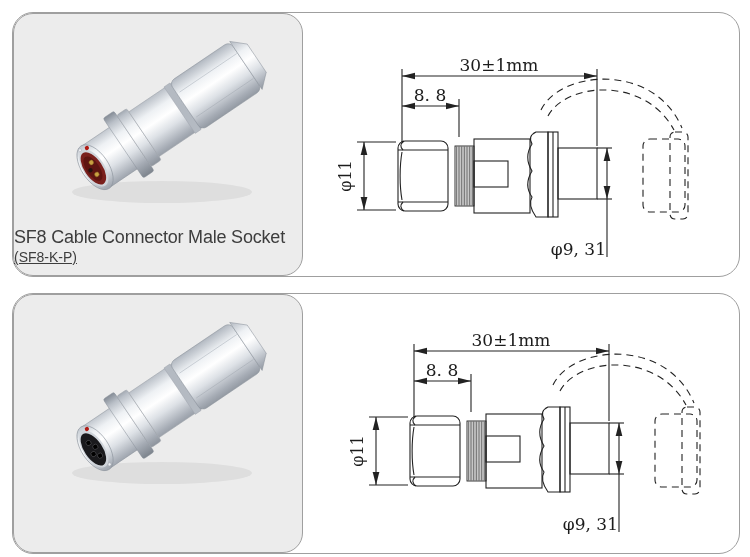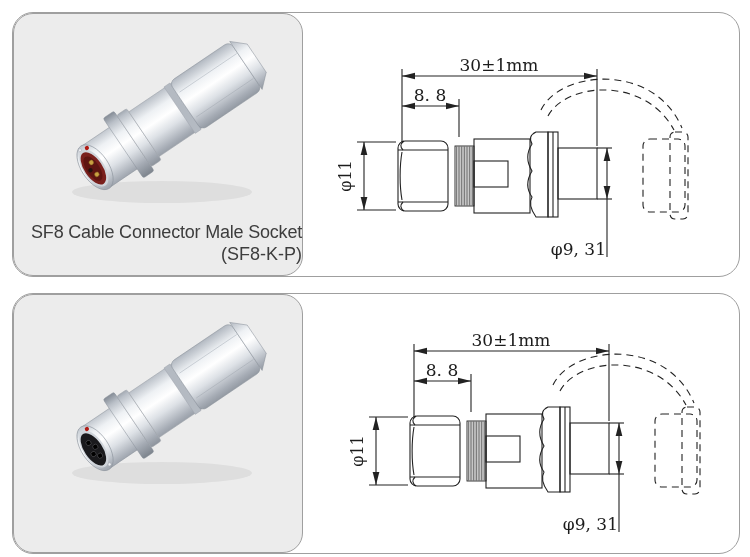--- a/index.html
+++ b/index.html
@@ -5,24 +5,24 @@
   html,body{margin:0;padding:0;background:#ffffff;}
   .page{position:relative;width:750px;height:557px;background:#ffffff;overflow:hidden;
         font-family:"Liberation Sans",sans-serif;}
   .card{position:absolute;left:12px;width:728px;border:1.4px solid #9f9f9f;border-radius:21px;
         background:#ffffff;box-sizing:border-box;}
   .card.one{top:12px;height:265px;}
   .card.two{top:293px;height:261px;}
   .photo-box{position:absolute;left:0px;top:0px;bottom:0px;width:290px;
              background:#ececec;border:1.3px solid #9f9f9f;border-radius:20px;box-sizing:border-box;}
   .photo{position:absolute;left:28px;top:10px;width:252px;height:192px;}
-  .caption{position:absolute;left:0;right:0;bottom:9px;text-align:right;color:#3d3d3d;
+  .caption{position:absolute;left:0;right:0;bottom:9px;text-align:left;color:#3d3d3d;
            line-height:1.22;}
   .caption .l1{font-size:18px;letter-spacing:-0.2px;}
-  .caption .l2{font-size:18px;}
+  .caption .l2{font-size:14px;text-decoration:underline;}
   .drawing{position:absolute;width:410px;height:250px;}
   .card.one .drawing{left:317px;top:11px;}
   .card.two .drawing{left:329px;top:5px;}
   .dim{font-family:"DejaVu Serif",serif;font-size:17px;fill:#1c1c1c;}
   .dim.small{font-size:16px;}
   .defs-holder{position:absolute;width:0;height:0;overflow:hidden;}
 </style>
 </head>
 <body>
 

